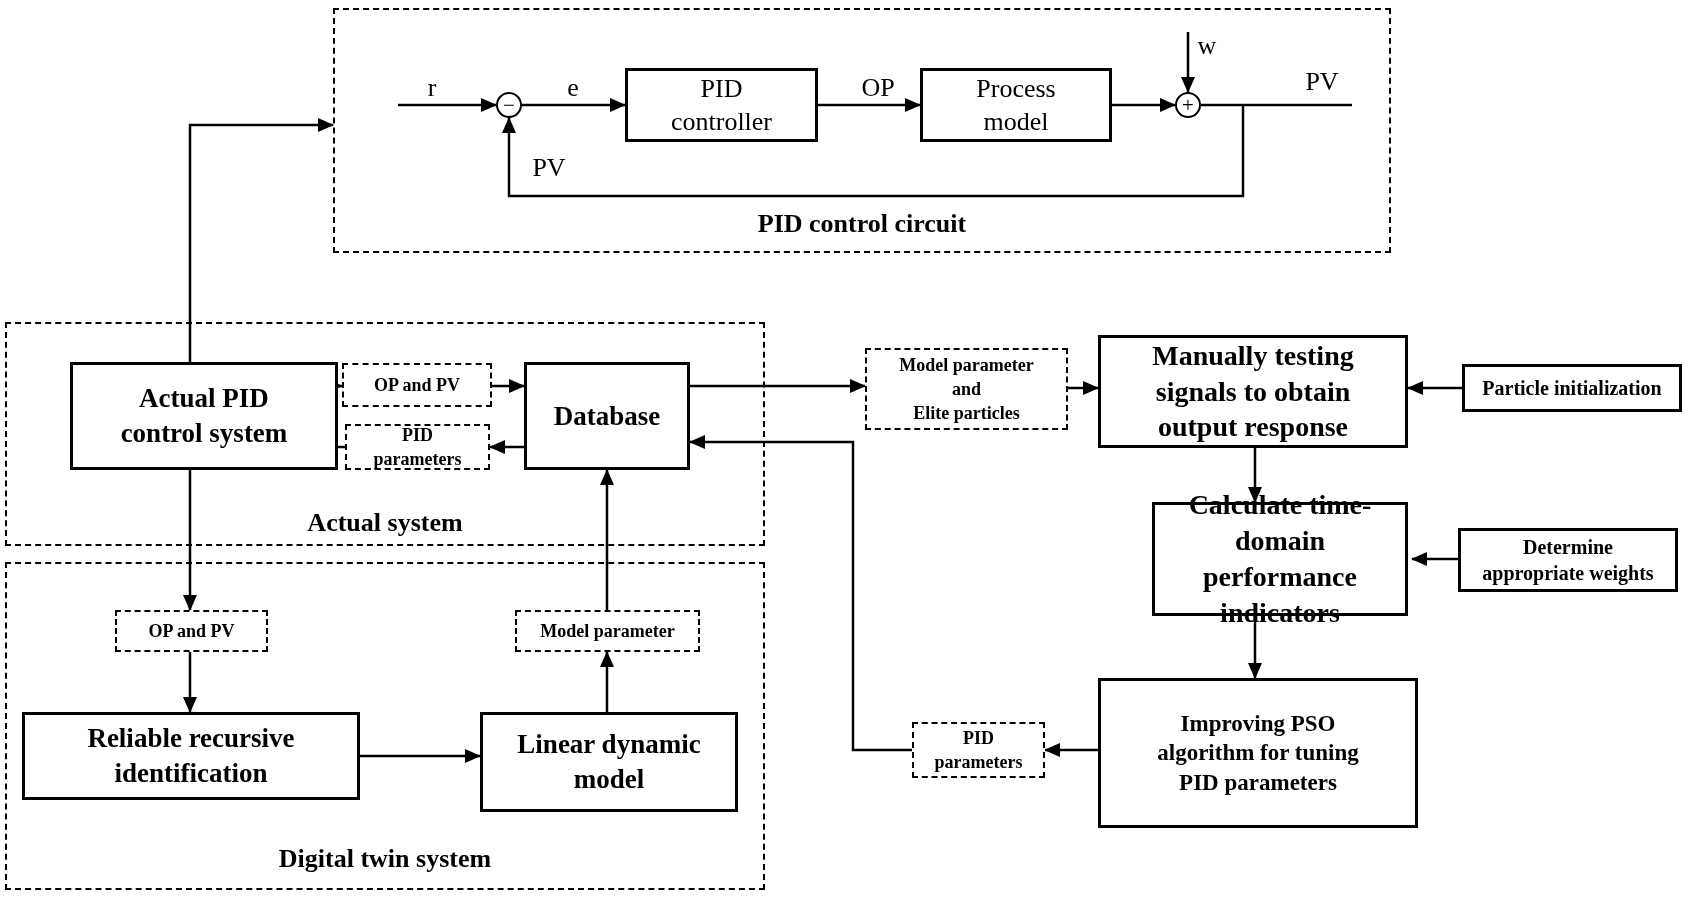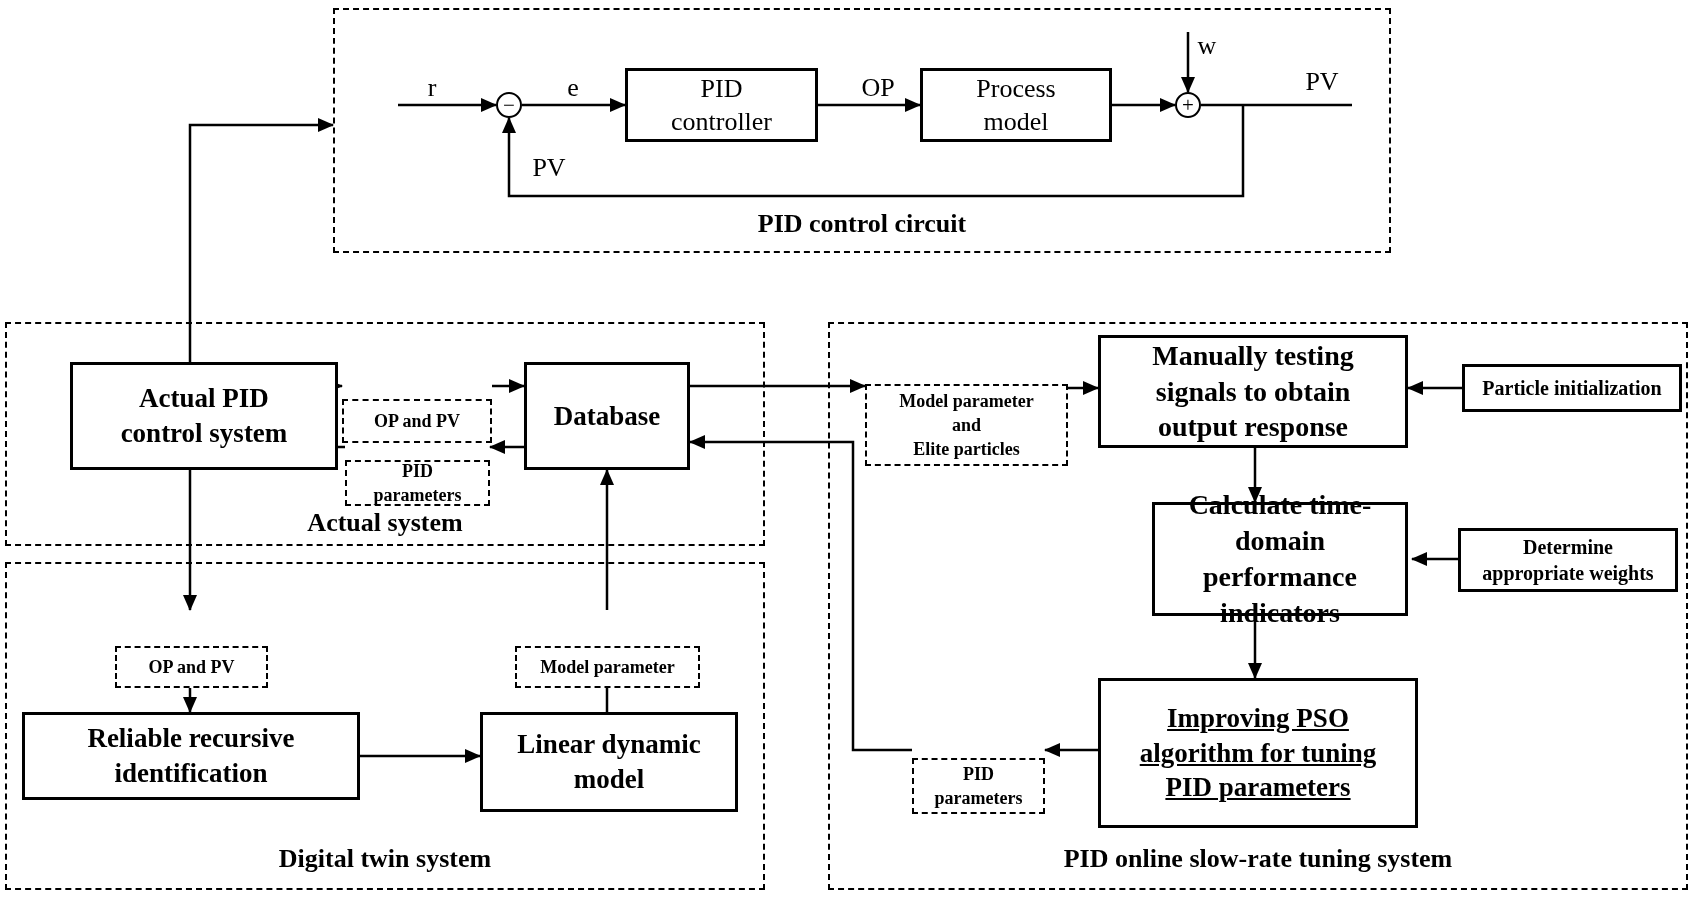--- a/index.html
+++ b/index.html
@@ -9,25 +9,25 @@
   .canvas > svg { position:absolute; left:0; top:0; }
   .dashed-container { position:absolute; border:2.5px dashed #000; }
   .group-title { position:absolute; left:0; right:0; text-align:center; font-weight:bold; font-size:26px; }
   .solid-box { position:absolute; border:3px solid #000; background:#fff;
                display:flex; align-items:center; justify-content:center;
                text-align:center; font-weight:bold; font-size:27px; line-height:1.28;
                white-space:pre-line; }
   .solid-box.regular { font-weight:normal; font-size:26px; }
   .solid-box.sm { font-size:20px; line-height:1.3; }
   .solid-box.lg { font-size:28px; }
-  .solid-box.xl { font-size:27px;text-decoration:underline; }
+  .solid-box.xl { font-size:23px; }
   .dashed-tag { position:absolute; border:2px dashed #000; background:#fff;
                 display:flex; align-items:center; justify-content:center;
                 text-align:center; font-weight:bold; font-size:18px; line-height:1.35;
-                white-space:pre-line;margin-top:36px; }
+                white-space:pre-line; }
   .signal-label { position:absolute; font-size:26px; transform:translate(-50%,-50%); white-space:nowrap; }
   .sum-circle { position:absolute; width:26px; height:26px; border:2.5px solid #000; border-radius:50%;
                 background:#fff; display:flex; align-items:center; justify-content:center;
                 font-size:21px; line-height:1; transform:translate(-50%,-50%); }
 </style>
 </head>
 <body>
 
 <div class="canvas">
 
@@ -106,23 +106,20 @@
     <span class="group-title" style="bottom:14px;">Digital twin system</span>
   </div>
 
   <div class="dashed-tag" style="left:115px; top:610px; width:153px; height:42px;">OP and PV</div>
   <div class="solid-box" style="left:22px; top:712px; width:338px; height:88px;">Reliable recursive
 identification</div>
   <div class="solid-box" style="left:480px; top:712px; width:258px; height:100px;">Linear dynamic
 model</div>
   <div class="dashed-tag" style="left:515px; top:610px; width:185px; height:42px;">Model parameter</div>
 
-  <div class="dashed-container" style="left:828px; top:322px; width:860px; height:568px;">
-    <span class="group-title" style="bottom:14px;">PID online slow-rate tuning system</span>
-  </div>
 
   <div class="dashed-tag" style="left:865px; top:348px; width:203px; height:82px;">Model parameter
 and
 Elite particles</div>
   <div class="solid-box lg" style="left:1098px; top:335px; width:310px; height:113px;">Manually testing
 signals to obtain
 output response</div>
   <div class="solid-box sm" style="left:1462px; top:364px; width:220px; height:48px;">Particle initialization</div>
   <div class="solid-box lg" style="left:1152px; top:502px; width:256px; height:114px;">Calculate time-
 domain performance

